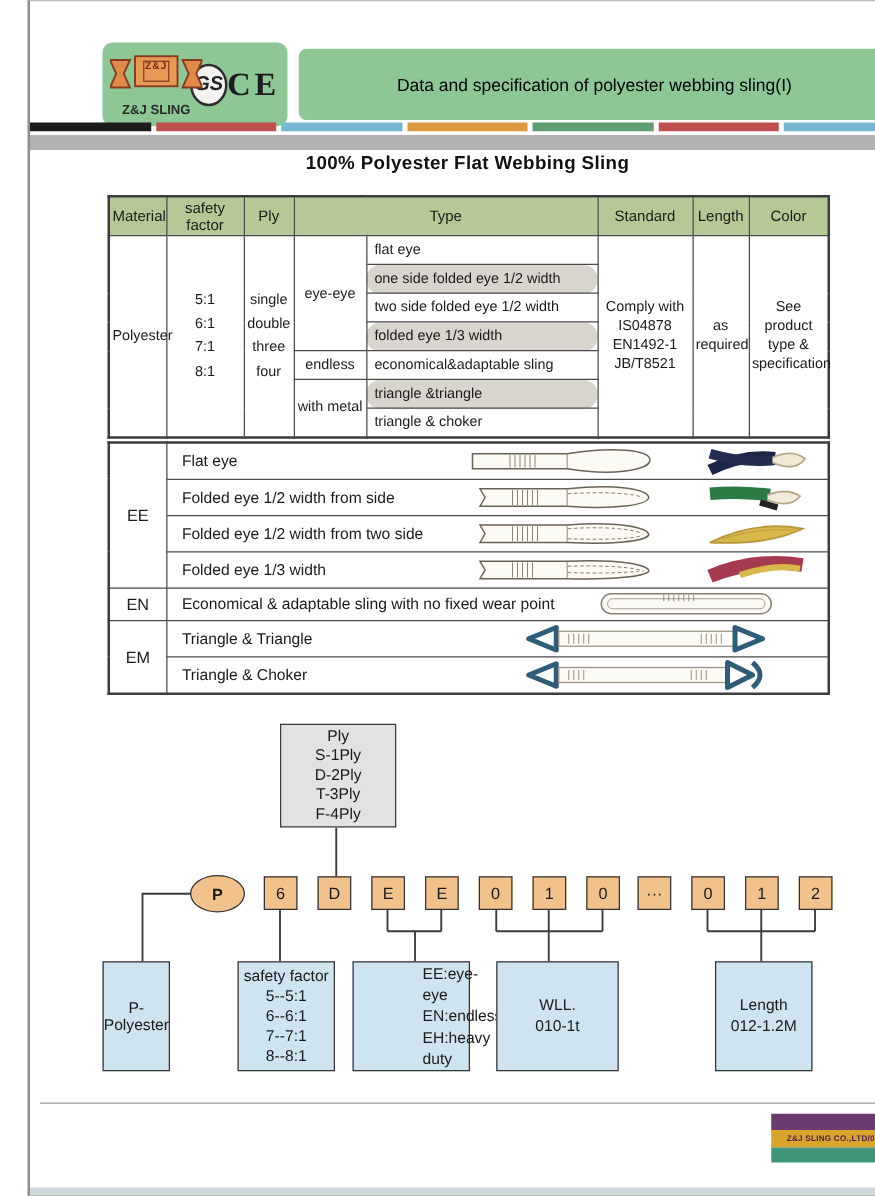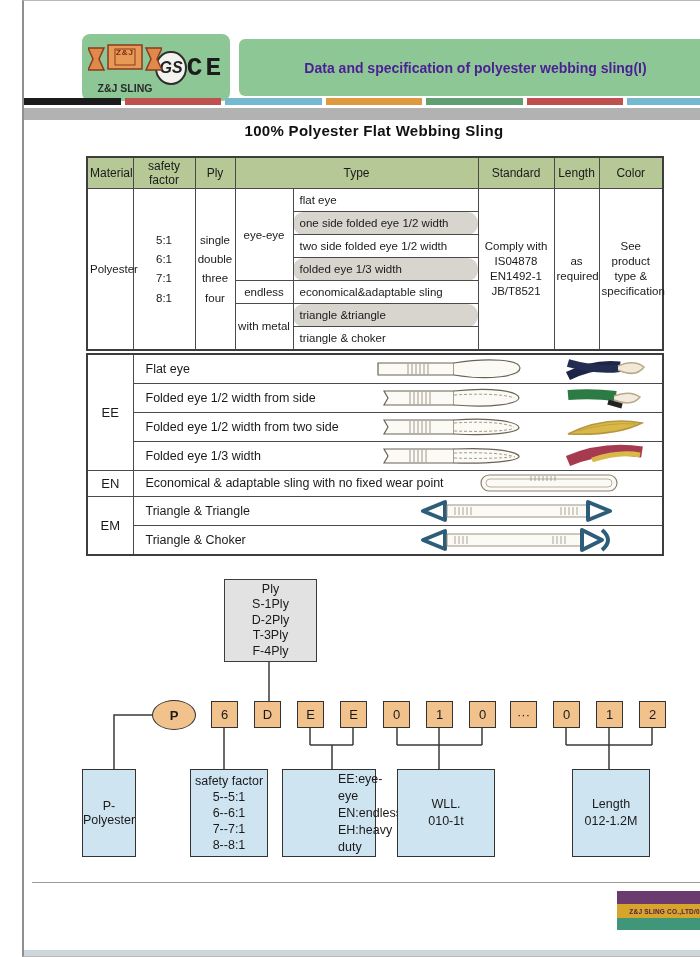--- a/index.html
+++ b/index.html
@@ -14,24 +14,24 @@
   .ribbon-wrap { position:relative; width:74px; height:52px; }
   .ribbon-wrap svg { position:absolute; left:0; top:2px; }
   .ribbon-zj { position:absolute; left:0; top:6px; width:74px; text-align:center;
                font-size:8px; font-weight:bold; color:#7a2a18; letter-spacing:1px; }
   .logo-name { position:absolute; left:0; bottom:0; width:74px; text-align:center;
                font-size:10.5px; font-weight:bold; color:#2b2b2b; }
   .gs-mark { width:34px; height:34px; border:2px solid #2e2e2e; border-radius:50%;
              display:flex; align-items:center; justify-content:center;
              font-size:16px; font-weight:bold; color:#222; background:#f2f2ef; font-style:italic; }
   .ce-mark { font-size:26px; font-weight:bold; color:#1c1c1c; letter-spacing:3px;
-             font-family:Liberation Mono, monospace; }
+             font-family:Liberation Serif, serif; }
   .banner { position:absolute; left:215px; top:38px; width:473px; height:57px;
             background:#8cc795; border-radius:6px; display:flex; align-items:center; justify-content:center; }
-  .banner-title { font-size:14px; font-weight:bold; color:#4c1d95; }
+  .banner-title { font-size:14px; font-weight:normal; color:#000000; }
 
   
   .strip { position:absolute; left:0; top:97px; width:700px; height:7px; display:flex; gap:4px; }
   .strip div { flex:1; }
   .seg-1{background:#1b1b1b}.seg-2{background:#c0504d}.seg-3{background:#74b9cf}
   .seg-4{background:#df9a3f}.seg-5{background:#5f9f72}.seg-6{background:#c0504d}.seg-7{background:#74b9cf}
   .graybar { position:absolute; left:0; top:107px; width:700px; height:12px; background:#b2b2b2; }
 
   
   .doc-title { position:absolute; left:0; top:121px; width:700px; text-align:center;

